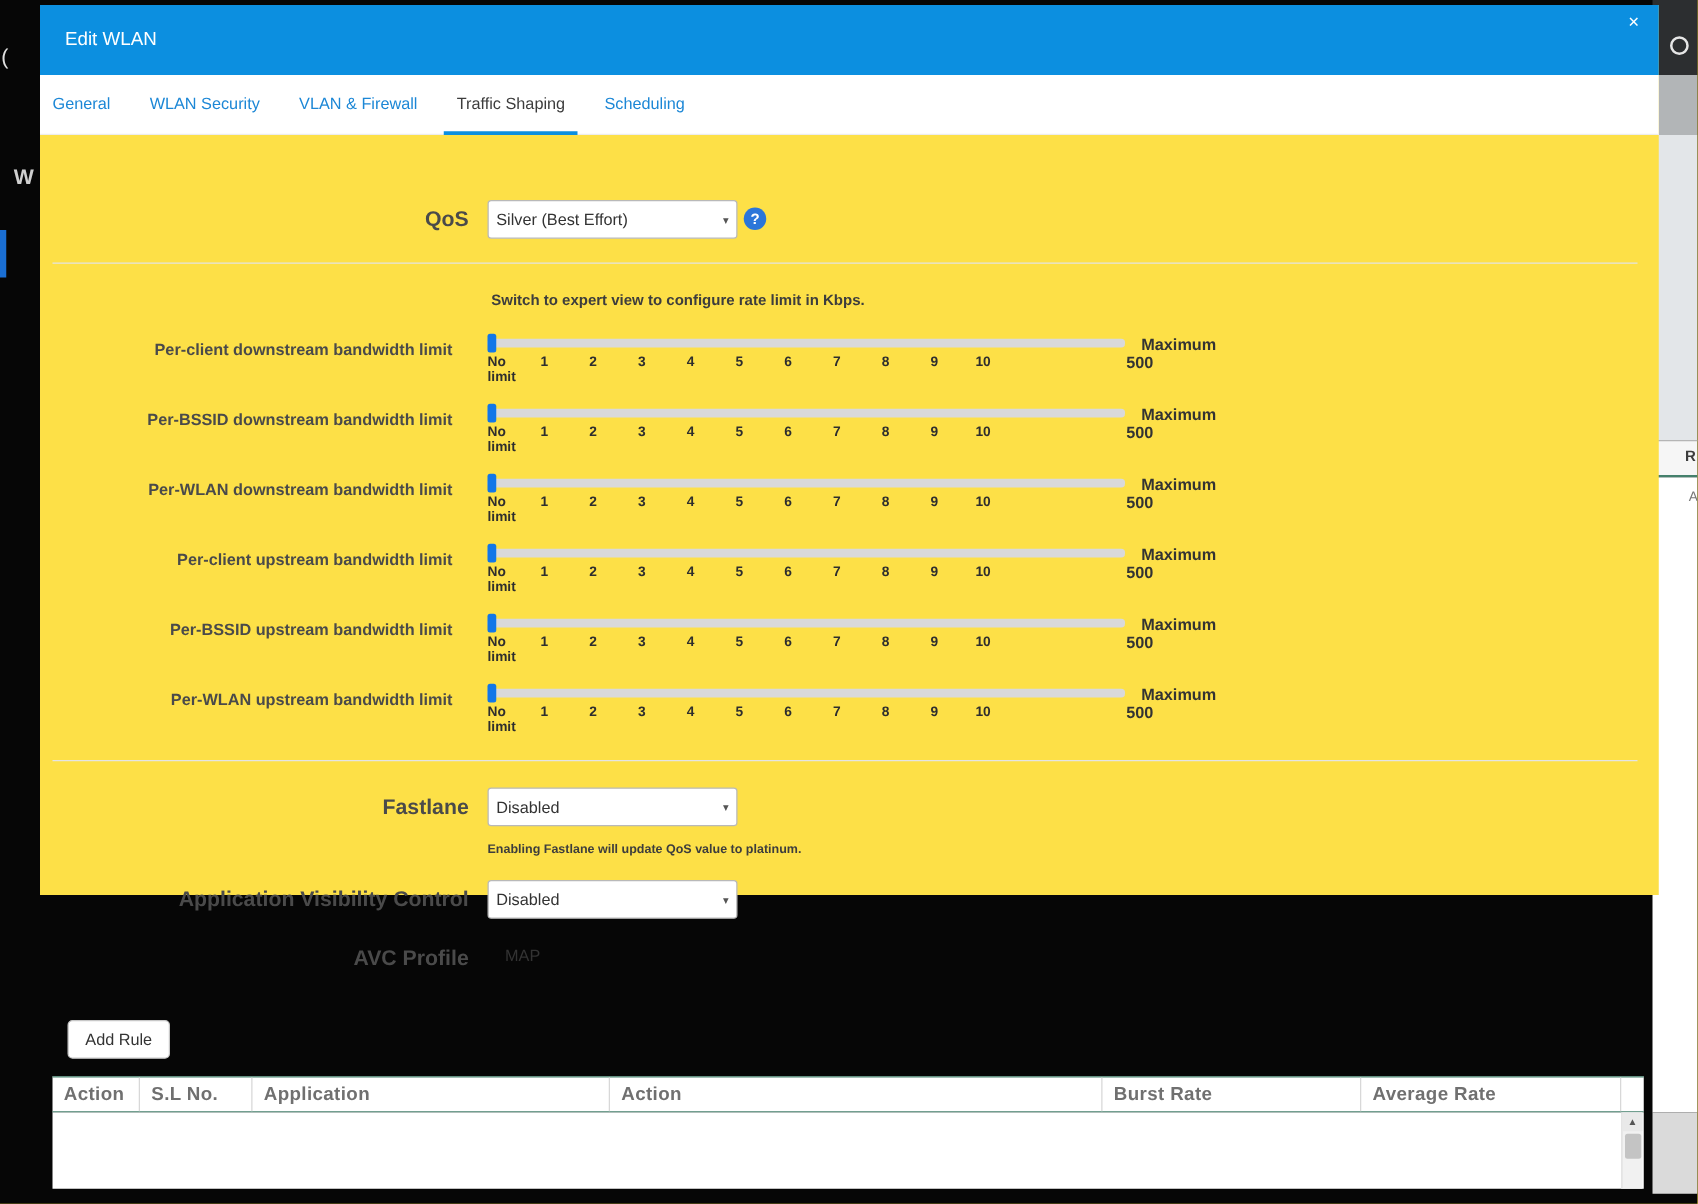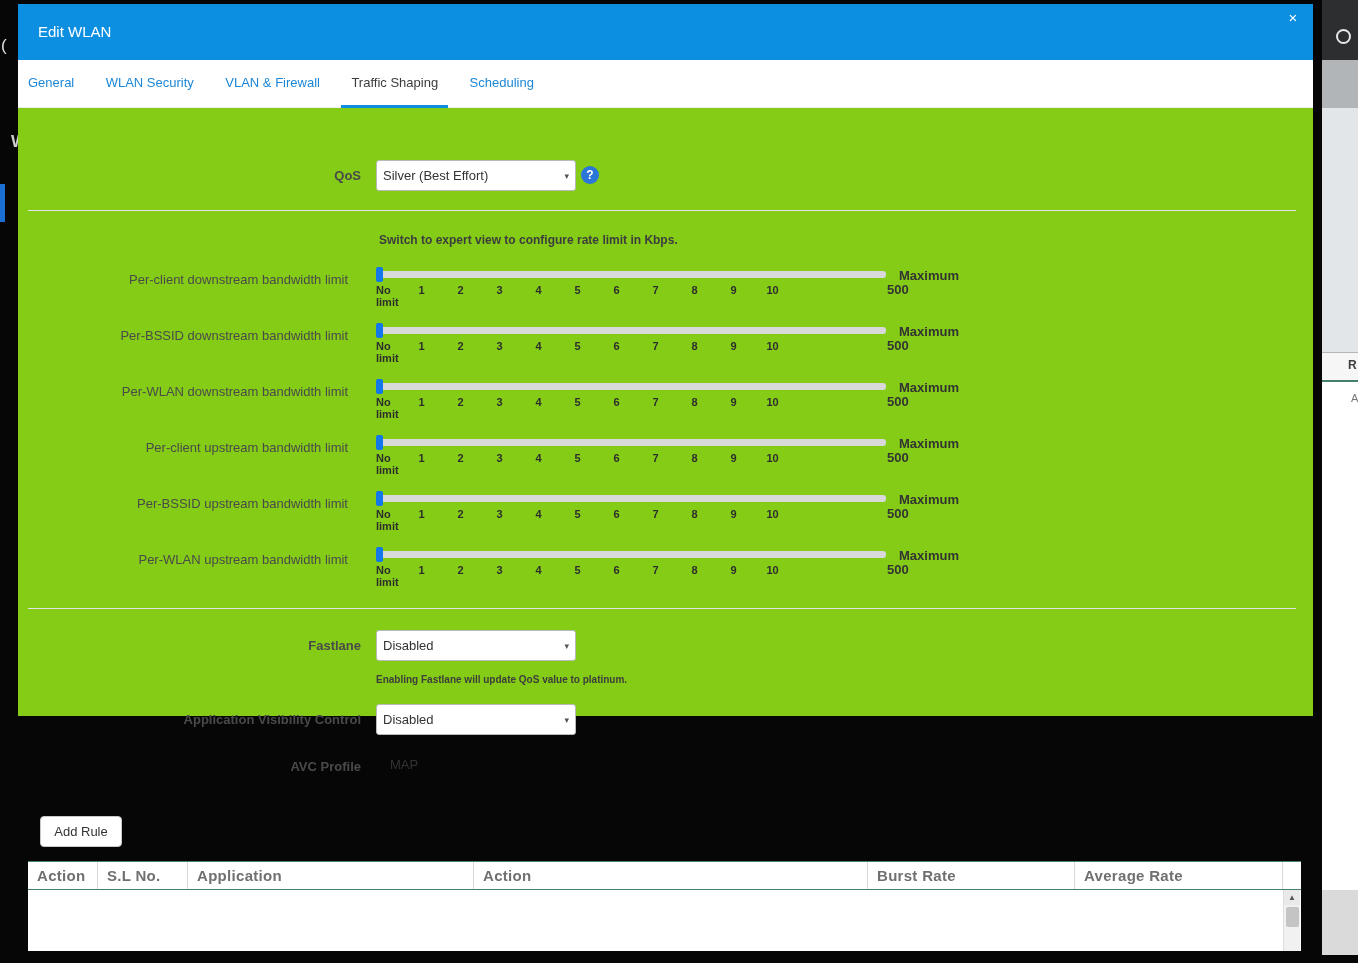--- a/index.html
+++ b/index.html
@@ -20,47 +20,47 @@
   .power-ring { position:absolute; left:14px; top:29px; width:15px; height:15px; border:2px solid #e6e6e6; border-radius:50%; }
   .bgr2 { top:60px; height:48px; background:#b2b5b7; }
   .bgr3 { top:108px; height:244px; background:#e3e6e9; }
   .bgr4 { top:352px; height:30px; background:#f6f6f6; border-top:1px solid #b5b5b5; border-bottom:2px solid #44806c; }
   .bgr4 span { position:absolute; left:26px; top:5px; font-size:12px; font-weight:bold; color:#3d3d3d; }
   .bgr5 { top:382px; height:508px; background:#ffffff; }
   .bgr5 span { position:absolute; left:29px; top:10px; font-size:11px; color:#777; }
   .bgr6 { top:890px; height:65px; background:#dadada; }
 
   
-  .modal { position:absolute; left:18px; top:4px; width:1295px; height:712px; background:#84cc16; }
+  .modal { position:absolute; left:32px; top:4px; width:1295px; height:712px; background:#fde047; }
 
   .modal-header { position:absolute; top:0; left:0; width:100%; height:56px; background:#0c8fe0; }
   .modal-title { position:absolute; left:20px; top:0; line-height:56px; color:#fff; font-size:15px; }
   .modal-close { position:absolute; right:10px; top:4px; width:20px; height:20px; line-height:20px; text-align:center; color:#fff; font-size:15px; cursor:pointer; }
 
   .tabbar { position:absolute; top:56px; left:0; width:100%; height:48px; background:#fff; border-bottom:1px solid #ededed; padding-left:0; white-space:nowrap; }
   .tab { display:inline-block; height:48px; line-height:45px; padding:0 10px; margin-right:7px; font-size:13px; color:#1c87d6; cursor:pointer; }
   .tab.active { color:#3c3c3c; border-bottom:3px solid #0c8fe0; }
 
-  .field-label { position:absolute; left:0; width:343px; text-align:right; font-size:13px; font-weight:bold; color:#4a4a4a; }
+  .field-label { position:absolute; left:0; width:343px; text-align:right; font-size:17px; font-weight:bold; color:#4a4a4a; }
   .dropdown { position:absolute; left:358px; width:200px; height:31px; border:1px solid #b9b9b9; border-radius:3px; background:#fff; font-size:13px; color:#333; display:flex; align-items:center; justify-content:space-between; padding:0 6px; cursor:pointer;gap:32px; }
   .dropdown .caret { font-size:9px; color:#555; }
 
   .qos-label { top:156px; line-height:31px; }
   .qos-dd { top:156px; }
   .help-badge { position:absolute; left:563px; top:162px; width:18px; height:18px; border-radius:50%; background:#2b76d9; color:#fff; font-size:12px; font-weight:bold; text-align:center; line-height:18px; cursor:pointer; }
 
   .divider { position:absolute; left:10px; width:1268px; height:1px; background:#e4e4e4; }
   .divider1 { top:206px; }
   .divider2 { top:604px; }
 
   .expert-note { position:absolute; left:361px; top:229px; font-size:12px; font-weight:bold; color:#3d3d3d; }
 
   .sliders { position:absolute; left:0; top:259px; width:1295px; }
   .slider-row { position:relative; height:56px; }
-  .slider-label { position:absolute; left:0; top:9px; width:330px; text-align:right; font-size:13px; font-weight:normal; color:#4a4a4a; line-height:15px; }
+  .slider-label { position:absolute; left:0; top:9px; width:330px; text-align:right; font-size:13px; font-weight:bold; color:#4a4a4a; line-height:15px; }
   .slider-track { position:absolute; left:358px; top:8px; width:510px; height:7px; background:#d9d9d9; border-radius:3px; cursor:pointer; }
   .slider-handle { position:absolute; left:358px; top:4px; width:7px; height:15px; background:#1277e8; border-radius:2px; cursor:pointer; }
   .slider-nolimit { position:absolute; left:358px; top:21px; font-size:11px; font-weight:bold; color:#2e2e2e; line-height:12px; }
   .slider-nolimit span { display:block; }
   .tickrow { position:absolute; left:384px; top:21px; width:400px; font-size:0; line-height:12px; }
   .tickrow .tick { display:inline-block; width:39px; text-align:center; font-size:11px; font-weight:bold; color:#2e2e2e; }
   .slider-max { position:absolute; left:869px; top:6px; font-size:13px; color:#333; line-height:14px;font-weight:bold; }
   .slider-max .mx1 { display:block; padding-left:12px; }
   .slider-max .mx2 { display:block; }
 

